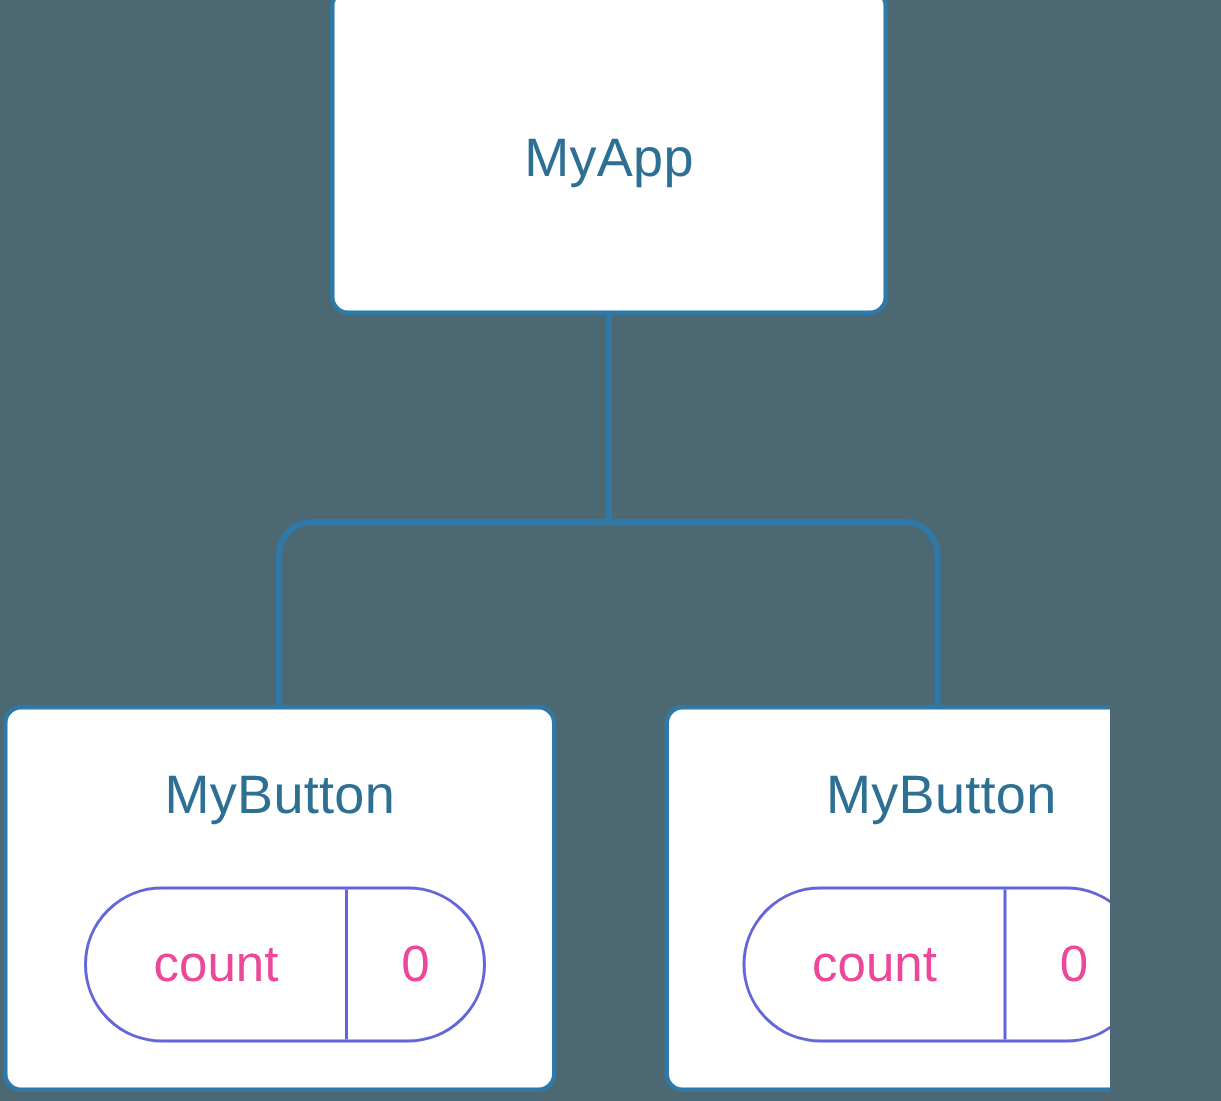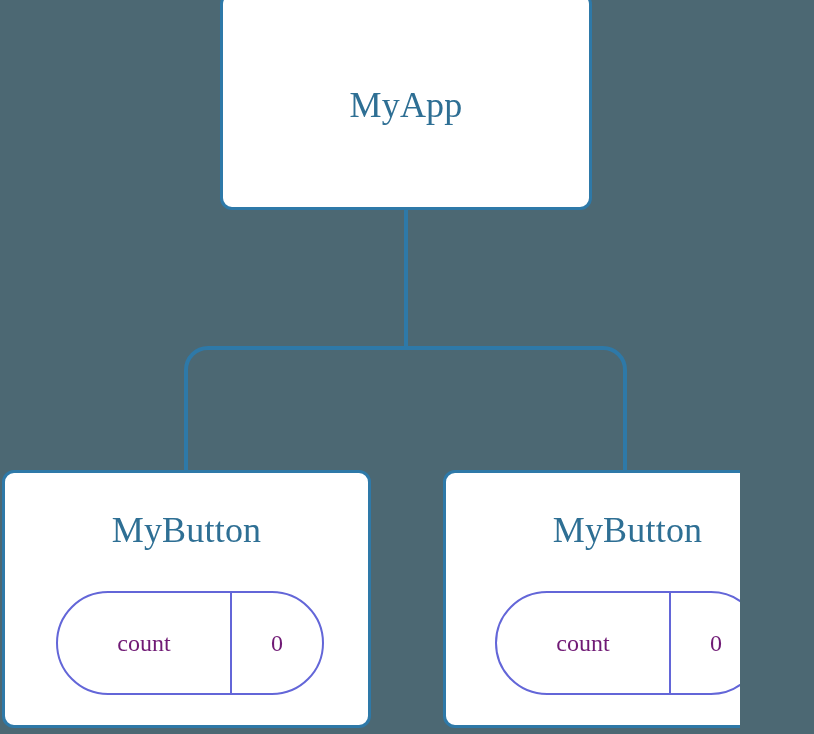--- a/index.html
+++ b/index.html
@@ -6,21 +6,21 @@
     margin: 0;
     padding: 0;
     background: #4c6873;
   }
   #canvas {
     position: relative;
     width: 740px;
     height: 734px;
     background: #4c6873;
     overflow: hidden;
-    font-family: Liberation Serif, serif;
+    font-family: Liberation Sans, sans-serif;
   }
 
   
   #connectors {
     position: absolute;
     left: 0;
     top: 0;
     width: 814px;
     height: 734px;
     pointer-events: none;
@@ -97,22 +97,22 @@
 
   .node-child-right .state-pill {
     left: 49px;
   }
 
   .state-key,
   .state-value {
     display: flex;
     align-items: center;
     justify-content: center;
-    color: #701a75;
-    font-size: 24px;
+    color: #ec4899;
+    font-size: 34px;
     font-weight: 400;
     white-space: nowrap;
   }
 
   .state-key {
     flex: 0 0 172px;
     border-right: 2.5px solid #6366d8;
   }
 
   .state-value {

